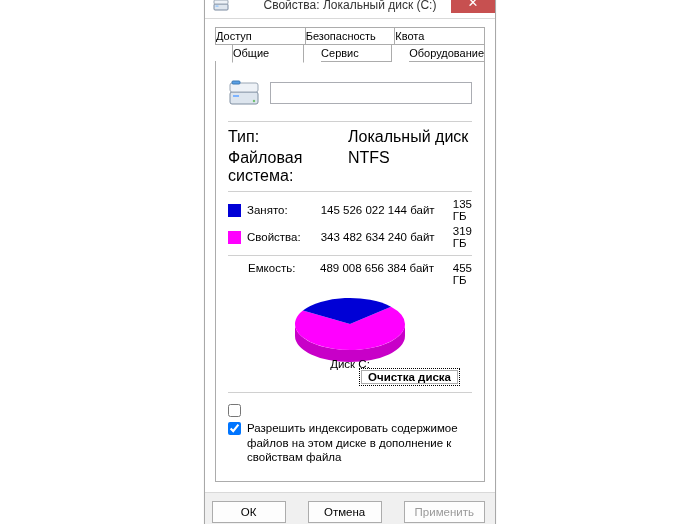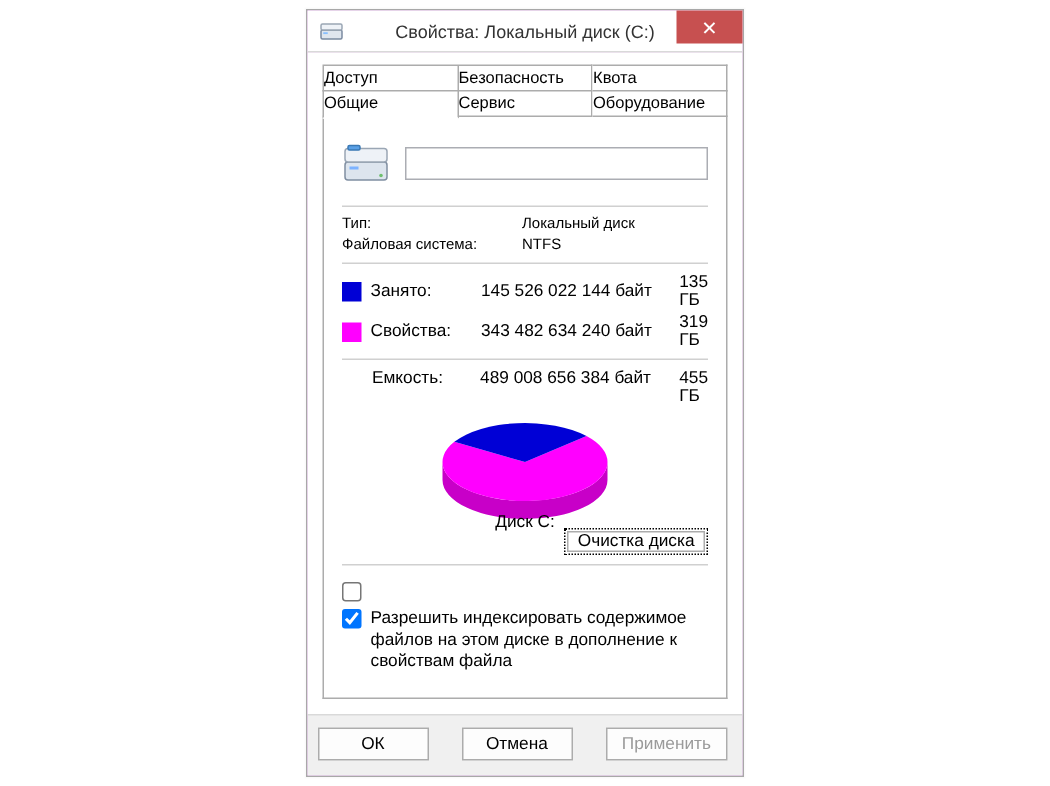--- a/index.html
+++ b/index.html
@@ -61,21 +61,21 @@
     border: 1px solid #acacac;
     background: #fff;
     font-size: 11px;
     text-align: left;
     padding: 2px 0;
     cursor: pointer;
     position: relative;
   }
   .tabrow.top .tab { flex: 1; margin-bottom: -1px; }
   .tabrow.top .tab + .tab { border-left: none; }
-  .tabrow.bottom .tab { flex: 1; }
+  .tabrow.bottom .tab { flex: 1; margin-left: 17px; }
   .tabrow.bottom .tab + .tab { border-left: none; }
   .tab.active {
     background: #fff;
     border-bottom: 1px solid #fff;
     z-index: 2;
   }
   .tabpanel {
     border: 1px solid #acacac;
     border-top: none;
     padding: 10px 12px 12px 12px;
@@ -99,21 +99,21 @@
   .drive-name {
     flex: 1;
     height: 22px;
     border: 1px solid #abadb3;
     padding: 2px 4px;
     font-size: 12px;
     background: #fff;
   }
   .hr { border: none; border-top: 1px solid #d0d0d0; margin: 6px 0; }
 
-  .kv { display: flex; margin: 3px 0; font-size: 10px; }
+  .kv { display: flex; margin: 3px 0; font-size: 16px; }
   .kv .k { width: 120px; }
   .kv .v { flex: 1; }
 
   .space-row {
     display: flex; align-items: center;
     margin: 3px 0; font-size: 11.5px;
   }
   .swatch {
     width: 13px; height: 13px;
     margin-right: 6px;
@@ -141,28 +141,29 @@
     transform: translateX(-50%);
   }
   .disk-label {
     position: absolute;
     left: 50%; bottom: 16px;
     transform: translateX(-50%);
     font-size: 11.5px;
   }
   .cleanup-btn {
     position: absolute;
-    right: 0; bottom: 0;
+    right: 12px; bottom: 0;
     border: 1px dotted #000;
     outline: 1px solid #acacac;
     outline-offset: -3px;
     background: #fff;
     padding: 2px 8px;
     font-size: 11.5px;
     cursor: pointer;
+    font-weight: bold;
   }
 
   .checks { margin-top: 10px; }
   .check-row {
     display: flex; align-items: flex-start;
     gap: 6px;
     font-size: 11.5px;
     margin: 4px 0;
   }
   .check-row input { margin: 1px 0 0 0; }

